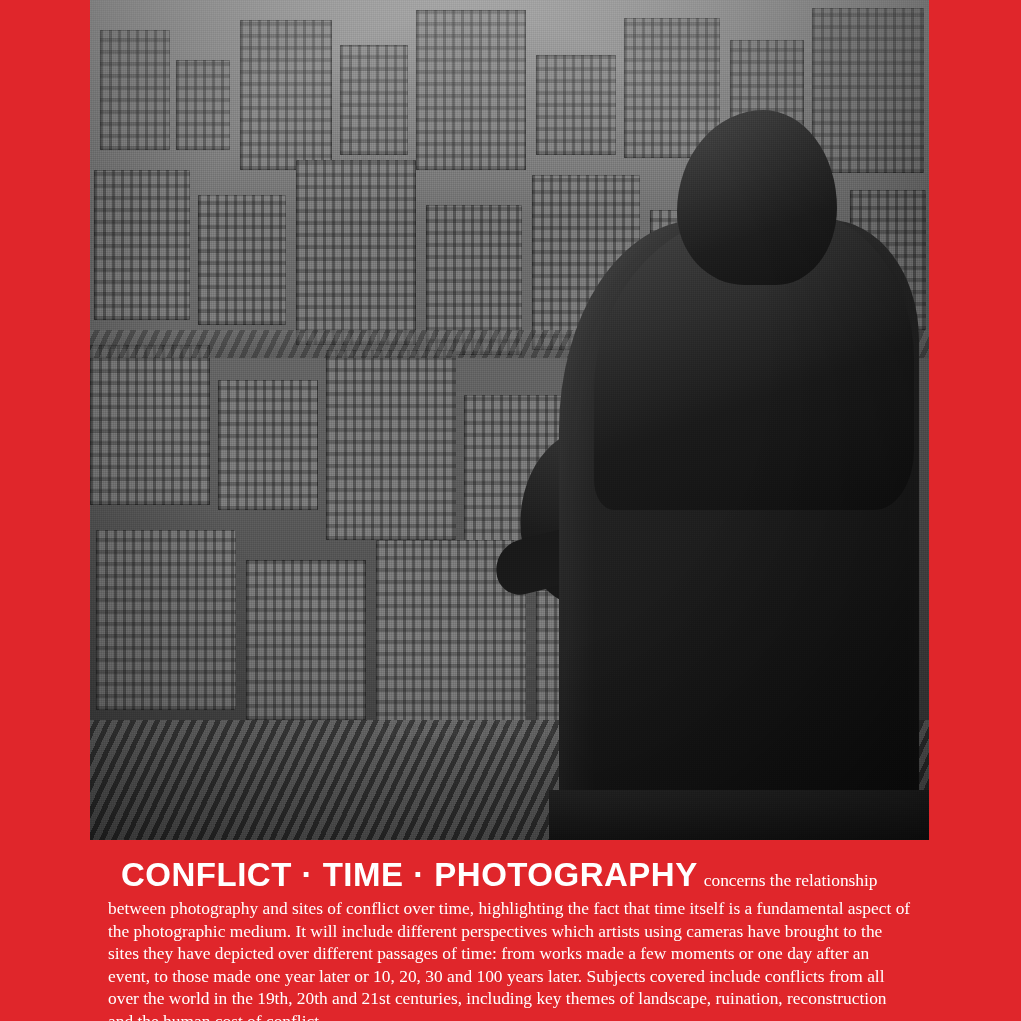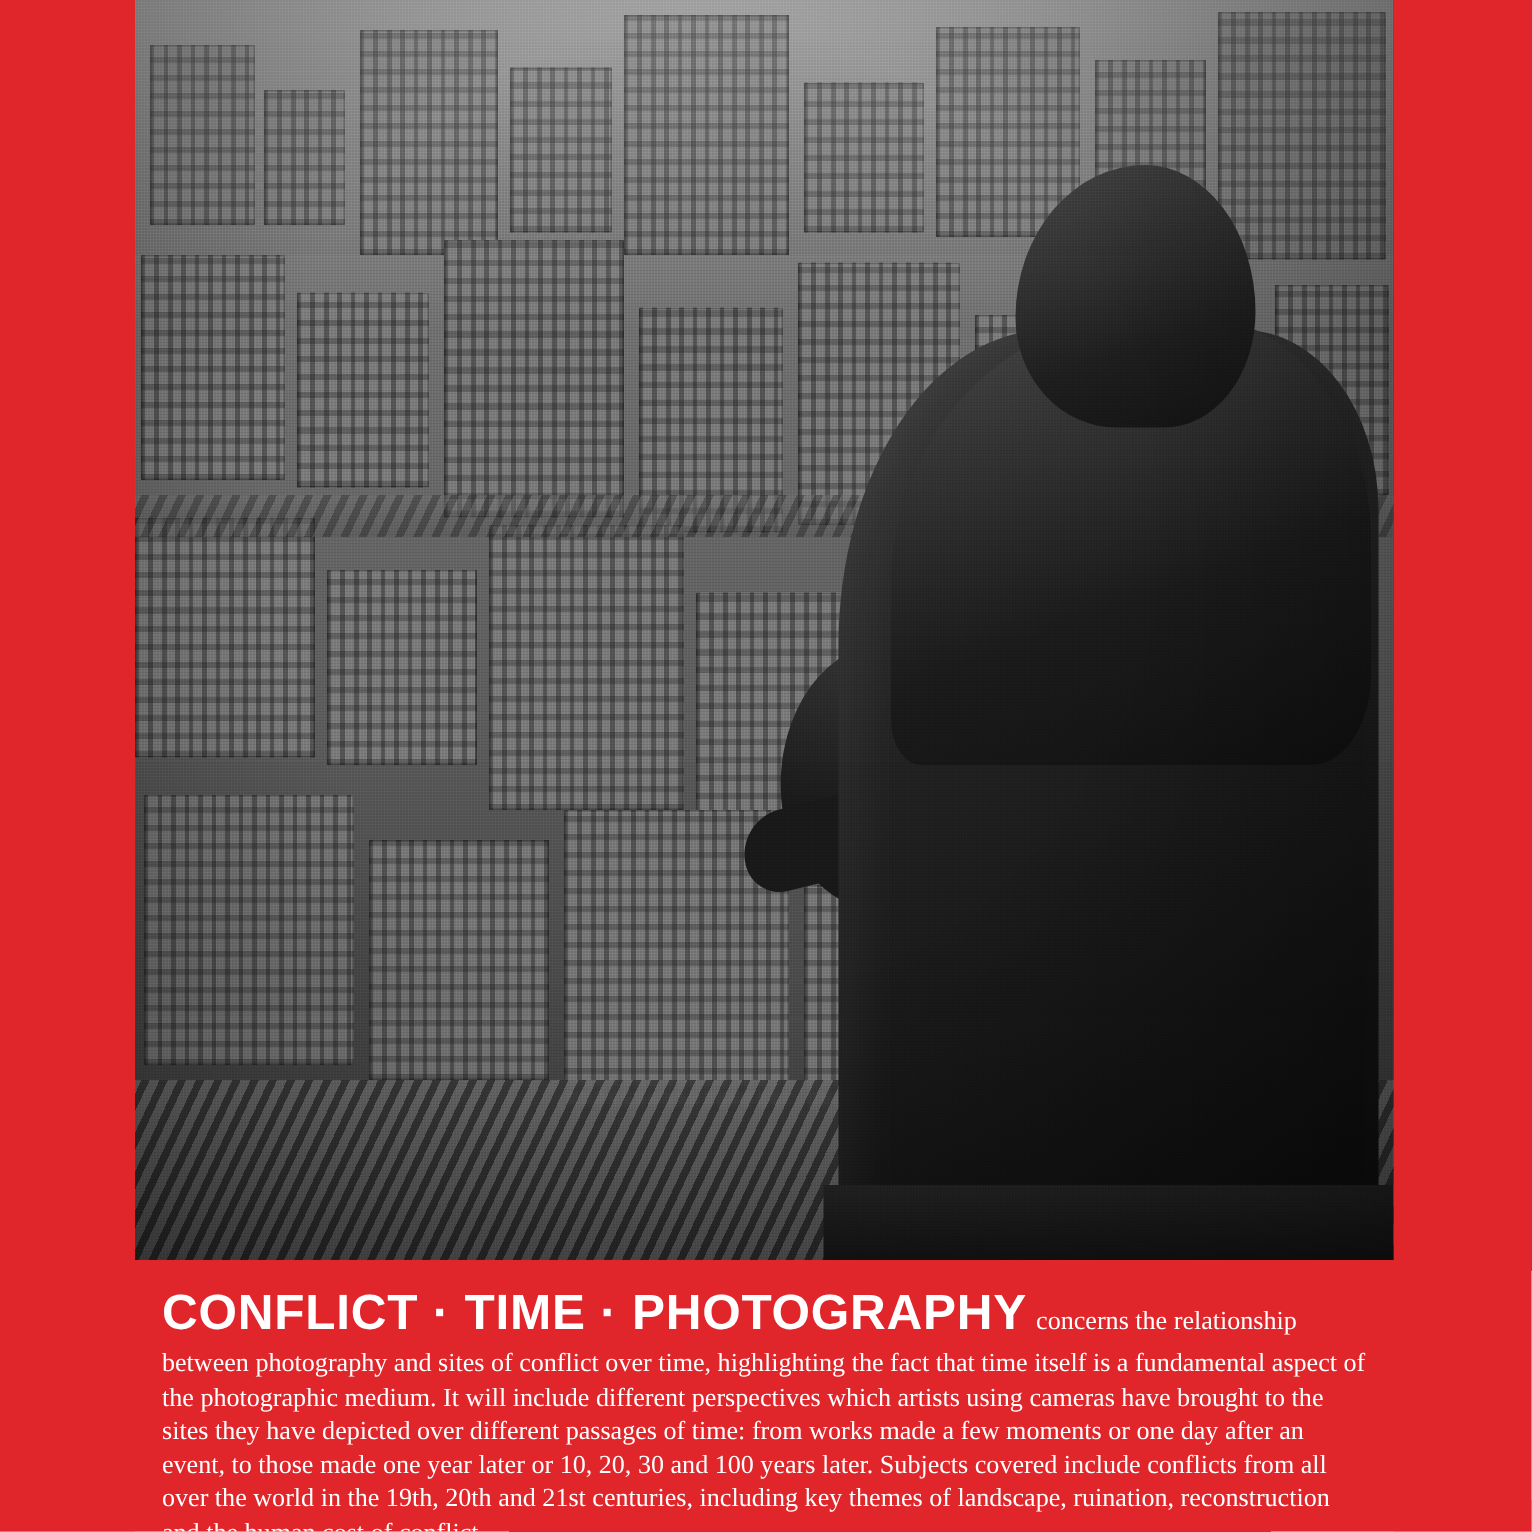--- a/index.html
+++ b/index.html
@@ -179,20 +179,21 @@
     color: #ffffff;
   }
   .caption .title {
     font-family: "Liberation Sans", sans-serif;
     font-weight: bold;
     font-size: 33px;
     letter-spacing: 0.5px;
     color: #ffffff;
     margin-right: 6px;
     white-space: nowrap;
+    margin-left: 13px;
   }
 
   
   .strip-left, .strip-right {
     position: absolute;
     top: 0;
     width: 90px;
     height: 1021px;
     background: #e0262b;
   }

